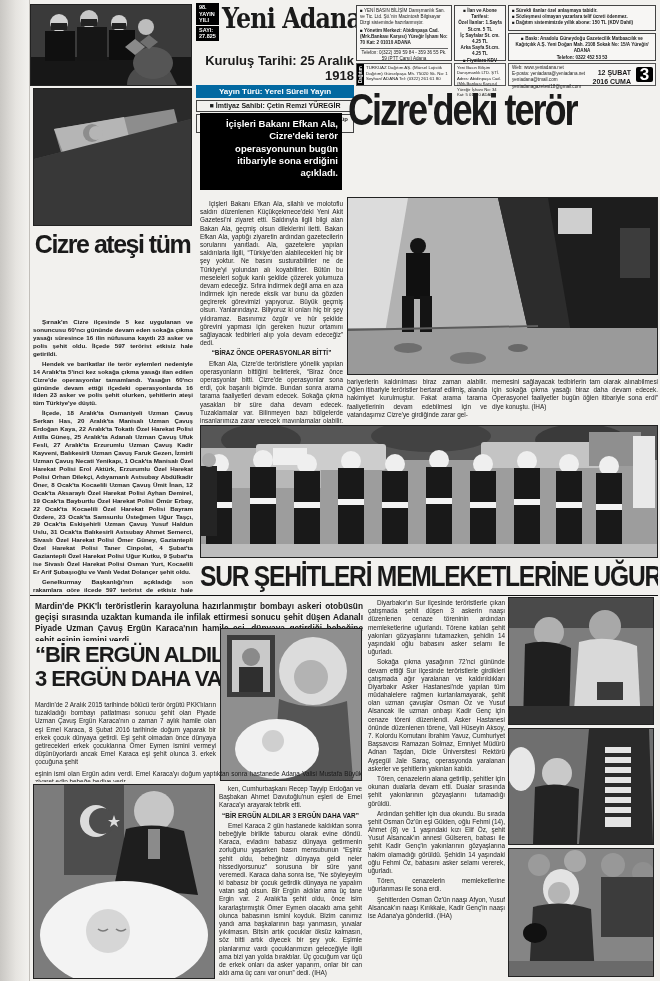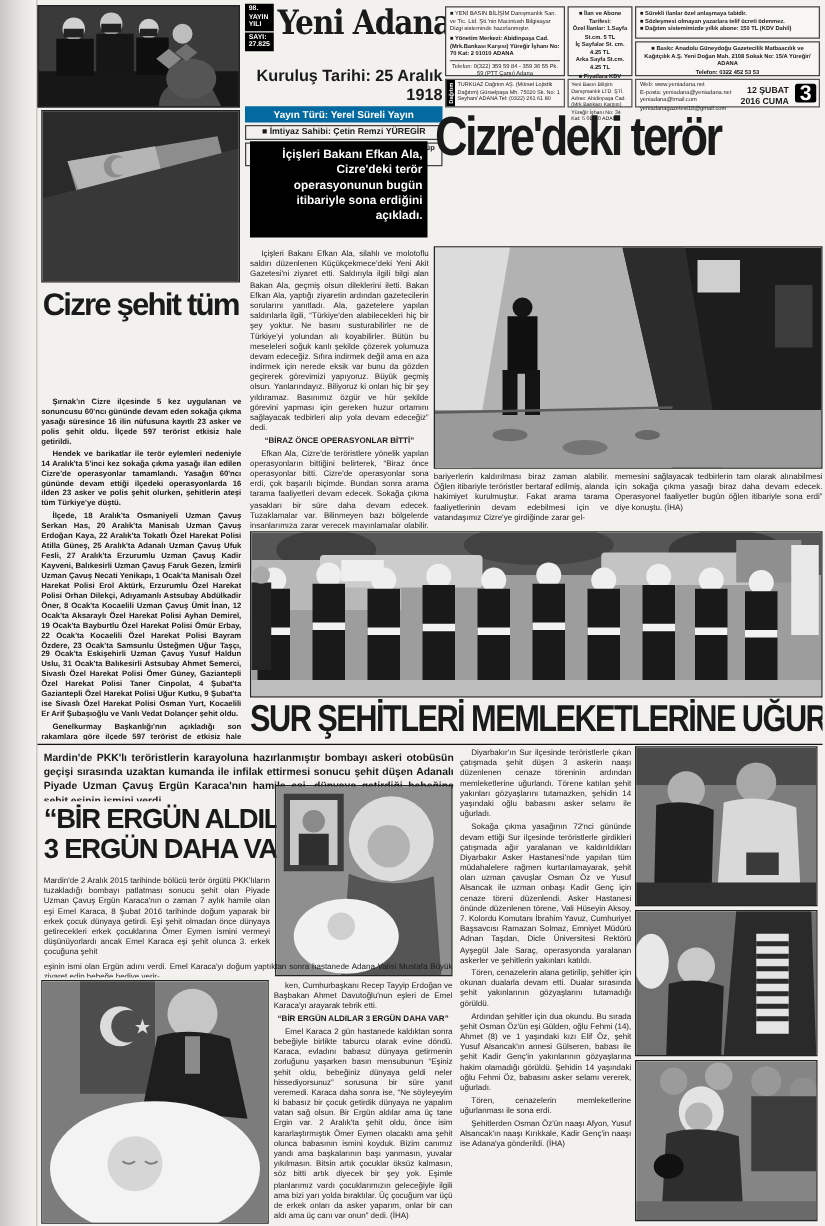--- a/index.html
+++ b/index.html
@@ -213,21 +213,21 @@
       <rect width="157" height="136" fill="#4b4b4b"></rect>
       <polygon points="0,0 157,0 157,30 0,70" fill="#2a2a2a"></polygon>
       <polygon points="20,40 140,20 150,60 35,90" fill="#8d8d8d"></polygon>
       <polygon points="20,40 90,28 96,52 30,66" fill="#b5b5b5"></polygon>
       <circle cx="58" cy="44" r="9" fill="#8d8d8d"></circle>
       <circle cx="62" cy="44" r="7" fill="#b5b5b5"></circle>
       <polygon points="0,70 157,30 157,136 0,136" fill="#383838"></polygon>
     </svg>
   </div>
   <div class="abs left-hl">
-    <div>Cizre şehit tüm</div>
+    <div>Cizre ateşi tüm</div>
   </div>
   <div class="abs bodytxt left-body">
     <p>Şırnak'ın Cizre ilçesinde 5 kez uygulanan ve sonuncusu 60'ncı gününde devam eden sokağa çıkma yasağı süresince 16 ilin nüfusuna kayıtlı 23 asker ve polis şehit oldu. İlçede 597 terörist etkisiz hale getirildi.</p>
     <p>Hendek ve barikatlar ile terör eylemleri nedeniyle 14 Aralık'ta 5'inci kez sokağa çıkma yasağı ilan edilen Cizre'de operasyonlar tamamlandı. Yasağın 60'ncı gününde devam ettiği ilçedeki operasyonlarda 16 ilden 23 asker ve polis şehit olurken, şehitlerin ateşi tüm Türkiye'ye düştü.</p>
     <p>İlçede, 18 Aralık'ta Osmaniyeli Uzman Çavuş Serkan Has, 20 Aralık'ta Manisalı Uzman Çavuş Erdoğan Kaya, 22 Aralık'ta Tokatlı Özel Harekat Polisi Atilla Güneş, 25 Aralık'ta Adanalı Uzman Çavuş Ufuk Fesli, 27 Aralık'ta Erzurumlu Uzman Çavuş Kadir Kayveni, Balıkesirli Uzman Çavuş Faruk Gezen, İzmirli Uzman Çavuş Necati Yenikapı, 1 Ocak'ta Manisalı Özel Harekat Polisi Erol Aktürk, Erzurumlu Özel Harekat Polisi Orhan Dilekçi, Adıyamanlı Astsubay Abdülkadir Öner, 8 Ocak'ta Kocaelili Uzman Çavuş Ümit İnan, 12 Ocak'ta Aksaraylı Özel Harekat Polisi Ayhan Demirel, 19 Ocak'ta Bayburtlu Özel Harekat Polisi Ömür Erbay, 22 Ocak'ta Kocaelili Özel Harekat Polisi Bayram Özdere, 23 Ocak'ta Samsunlu Üsteğmen Uğur Taşçı, 29 Ocak'ta Eskişehirli Uzman Çavuş Yusuf Haldun Uslu, 31 Ocak'ta Balıkesirli Astsubay Ahmet Semerci, Sivaslı Özel Harekat Polisi Ömer Güney, Gaziantepli Özel Harekat Polisi Taner Cinpolat, 4 Şubat'ta Gaziantepli Özel Harekat Polisi Uğur Kutku, 9 Şubat'ta ise Sivaslı Özel Harekat Polisi Osman Yurt, Kocaelili Er Arif Şubaşıoğlu ve Vanlı Vedat Dolançer şehit oldu.</p>
     <p>Genelkurmay Başkanlığı'nın açıkladığı son rakamlara göre ilçede 597 terörist de etkisiz hale getirildi. (İHA)</p>
   </div>
 
   <div class="abs funeral-photo">
     <svg width="456" height="131" viewBox="0 0 456 131">

